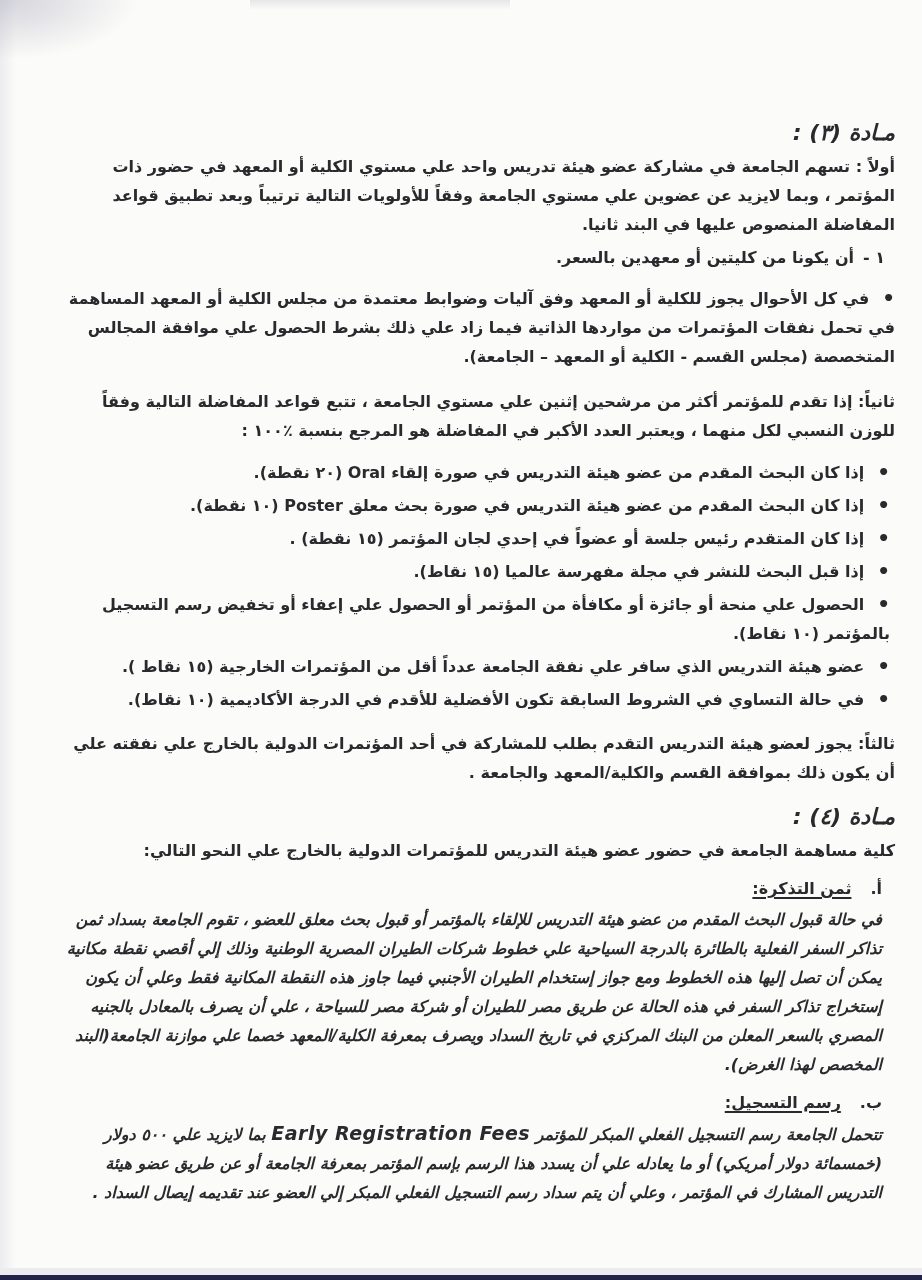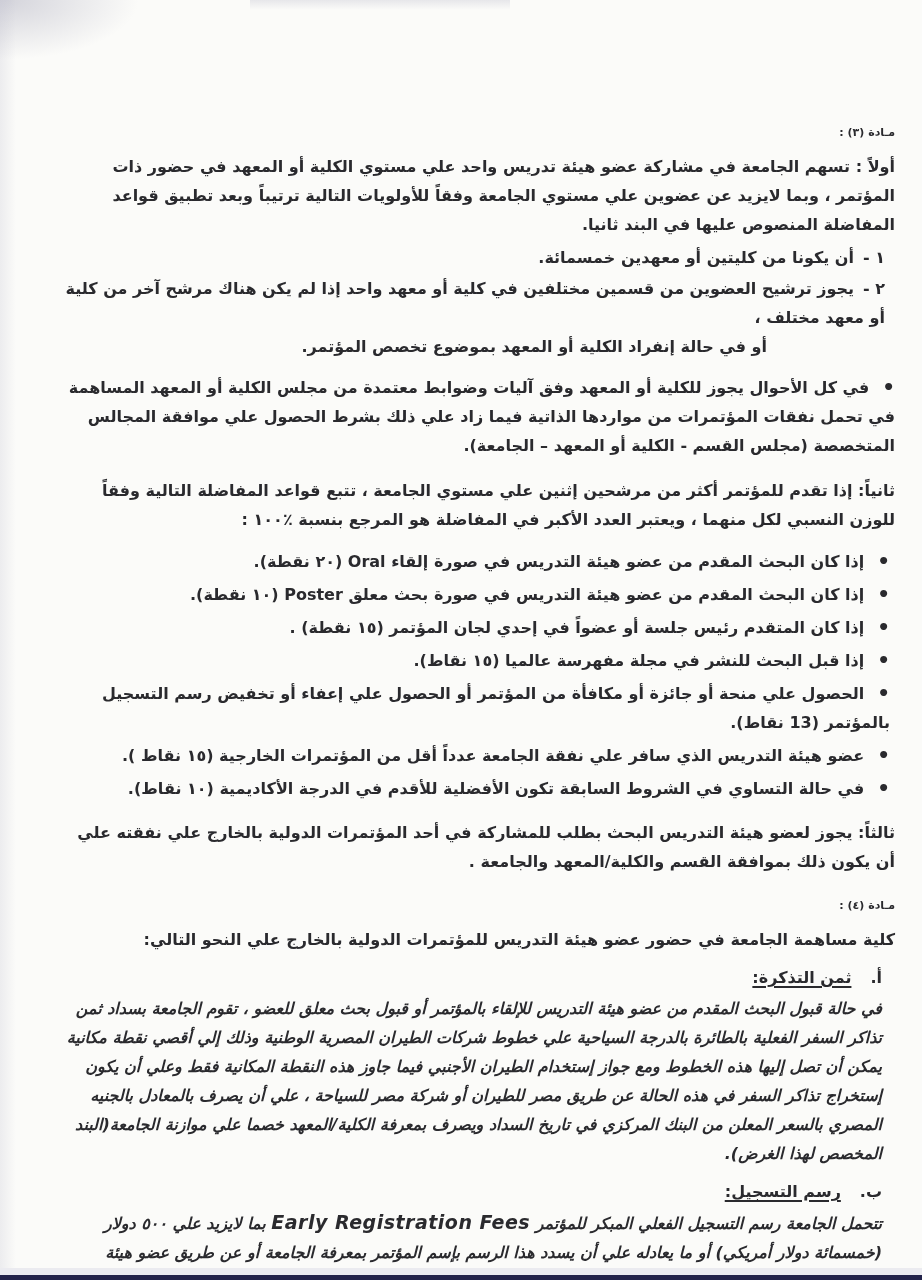--- a/index.html
+++ b/index.html
@@ -35,21 +35,21 @@
   
   .page {
     position: absolute;
     top: 118px; right: 27px; left: 58px;
     direction: rtl;
     text-align: right;
     font-size: 16px;
     font-weight: bold;
     line-height: 29px;
   }
-  .h-article { font-size: 11px; margin: 0; }
+  .h-article { font-size: 22px; margin: 0; font-style: italic; }
   .para { margin: 5px 0 0; }
   .u-label {
     text-underline-offset: 3px;
     text-decoration-thickness: 1.5px;
   }
   .numbered { margin-top: 4px; }
   .num-item { margin: 2px 0 0; padding-right: 10px; }
   .num-item .num { margin-left: 9px; }
   .num-item .cont { display: block; padding-right: 118px; }
   .bullet-note { margin-top: 12px; }
@@ -81,39 +81,38 @@
 </head>
 <body>
 
 <div class="page">
 
   <p class="h-article">مـادة (٣) :</p>
 
   <p class="para"><span class="u-label">أولاً</span><span> : تسهم الجامعة في مشاركة عضو هيئة تدريس واحد علي مستوي الكلية أو المعهد في حضور ذات المؤتمر ، وبما لايزيد عن عضوين علي مستوي الجامعة وفقاً للأولويات التالية ترتيباً وبعد تطبيق قواعد المفاضلة المنصوص عليها في البند ثانيا.</span></p>
 
   <div class="numbered">
-    <p class="num-item"><span class="num">١ -</span><span>أن يكونا من كليتين أو معهدين خمسمائة.</span></p>
-    <p class="num-item"><span class="num">٢ -</span><span>يجوز ترشيح العضوين من قسمين مختلفين في كلية أو معهد واحد إذا لم يكن هناك مرشح آخر من كلية أو معهد مختلف ،</span><span class="cont">أو في حالة إنفراد الكلية أو المعهد بموضوع تخصص المؤتمر.</span></p>
+    <p class="num-item"><span class="num">١ -</span><span>أن يكونا من كليتين أو معهدين بالسعر.</span></p>
   </div>
 
   <p class="bullet-note"><span class="blt">•</span><span>في كل الأحوال يجوز للكلية أو المعهد وفق آليات وضوابط معتمدة من مجلس الكلية أو المعهد المساهمة في تحمل نفقات المؤتمرات من مواردها الذاتية فيما زاد علي ذلك بشرط الحصول علي موافقة المجالس المتخصصة (مجلس القسم - الكلية أو المعهد – الجامعة).</span></p>
 
   <p class="para"><span class="u-label">ثانياً</span><span>: إذا تقدم للمؤتمر أكثر من مرشحين إثنين علي مستوي الجامعة ، تتبع قواعد المفاضلة التالية وفقاً للوزن النسبي لكل منهما ، ويعتبر العدد الأكبر في المفاضلة هو المرجع بنسبة ٪١٠٠  :</span></p>
 
   <ul class="criteria">
     <li><span class="blt">•</span><span>إذا كان البحث المقدم من عضو هيئة التدريس في صورة إلقاء Oral (٢٠ نقطة).</span></li>
     <li><span class="blt">•</span><span>إذا كان البحث المقدم من عضو هيئة التدريس في صورة بحث معلق Poster (١٠ نقطة).</span></li>
     <li><span class="blt">•</span><span>إذا كان المتقدم رئيس جلسة أو عضواً في إحدي لجان المؤتمر (١٥ نقطة) .</span></li>
     <li><span class="blt">•</span><span>إذا قبل البحث للنشر في مجلة مفهرسة عالميا (١٥ نقاط).</span></li>
-    <li><span class="blt">•</span><span>الحصول علي منحة أو جائزة أو مكافأة من المؤتمر أو الحصول علي إعفاء أو تخفيض رسم التسجيل بالمؤتمر (13 نقاط).</span></li>
+    <li><span class="blt">•</span><span>الحصول علي منحة أو جائزة أو مكافأة من المؤتمر أو الحصول علي إعفاء أو تخفيض رسم التسجيل بالمؤتمر (١٠ نقاط).</span></li>
     <li><span class="blt">•</span><span>عضو هيئة التدريس الذي سافر علي نفقة الجامعة عدداً أقل من المؤتمرات الخارجية (١٥ نقاط ).</span></li>
     <li><span class="blt">•</span><span>في حالة التساوي في الشروط السابقة تكون الأفضلية للأقدم في الدرجة الأكاديمية (١٠ نقاط).</span></li>
   </ul>
 
-  <p class="para" style="margin-top:15px"><span class="u-label">ثالثاً</span><span>: يجوز لعضو هيئة التدريس البحث بطلب للمشاركة في أحد المؤتمرات الدولية بالخارج علي نفقته علي أن يكون ذلك بموافقة القسم والكلية/المعهد والجامعة .</span></p>
+  <p class="para" style="margin-top:15px"><span class="u-label">ثالثاً</span><span>: يجوز لعضو هيئة التدريس التقدم بطلب للمشاركة في أحد المؤتمرات الدولية بالخارج علي نفقته علي أن يكون ذلك بموافقة القسم والكلية/المعهد والجامعة .</span></p>
 
   <p class="h-article h4">مـادة (٤) :</p>
 
   <p class="intro">كلية مساهمة الجامعة في حضور عضو هيئة التدريس للمؤتمرات الدولية بالخارج علي النحو التالي:</p>
 
   <p class="letter-row"><span class="letter">أ.</span><span class="sec-title">ثمن التذكرة:</span></p>
   <p class="sec-body">في حالة قبول البحث المقدم من عضو هيئة التدريس للإلقاء بالمؤتمر أو قبول بحث معلق للعضو ، تقوم الجامعة بسداد ثمن تذاكر السفر الفعلية بالطائرة بالدرجة السياحية علي خطوط شركات الطيران المصرية الوطنية وذلك إلي أقصي نقطة مكانية يمكن أن تصل إليها هذه الخطوط ومع جواز إستخدام الطيران الأجنبي فيما جاوز هذه النقطة المكانية فقط وعلي أن يكون إستخراج تذاكر السفر في هذه الحالة عن طريق مصر للطيران أو شركة مصر للسياحة ، علي أن يصرف بالمعادل بالجنيه المصري بالسعر المعلن من البنك المركزي في تاريخ السداد ويصرف بمعرفة الكلية/المعهد خصما علي موازنة الجامعة(البند المخصص لهذا الغرض).</p>
 
   <p class="letter-row"><span class="letter">ب.</span><span class="sec-title">رسم التسجيل:</span></p>
   <p class="sec-body"><span>تتحمل الجامعة رسم التسجيل الفعلي المبكر للمؤتمر  </span><span class="latin">Early Registration Fees</span><span>  بما لايزيد علي ٥٠٠ دولار (خمسمائة دولار أمريكي) أو ما يعادله علي أن يسدد هذا الرسم بإسم المؤتمر بمعرفة الجامعة أو عن طريق عضو هيئة التدريس المشارك في المؤتمر ، وعلي أن يتم سداد رسم التسجيل الفعلي المبكر إلي العضو عند تقديمه إيصال السداد .</span></p>

